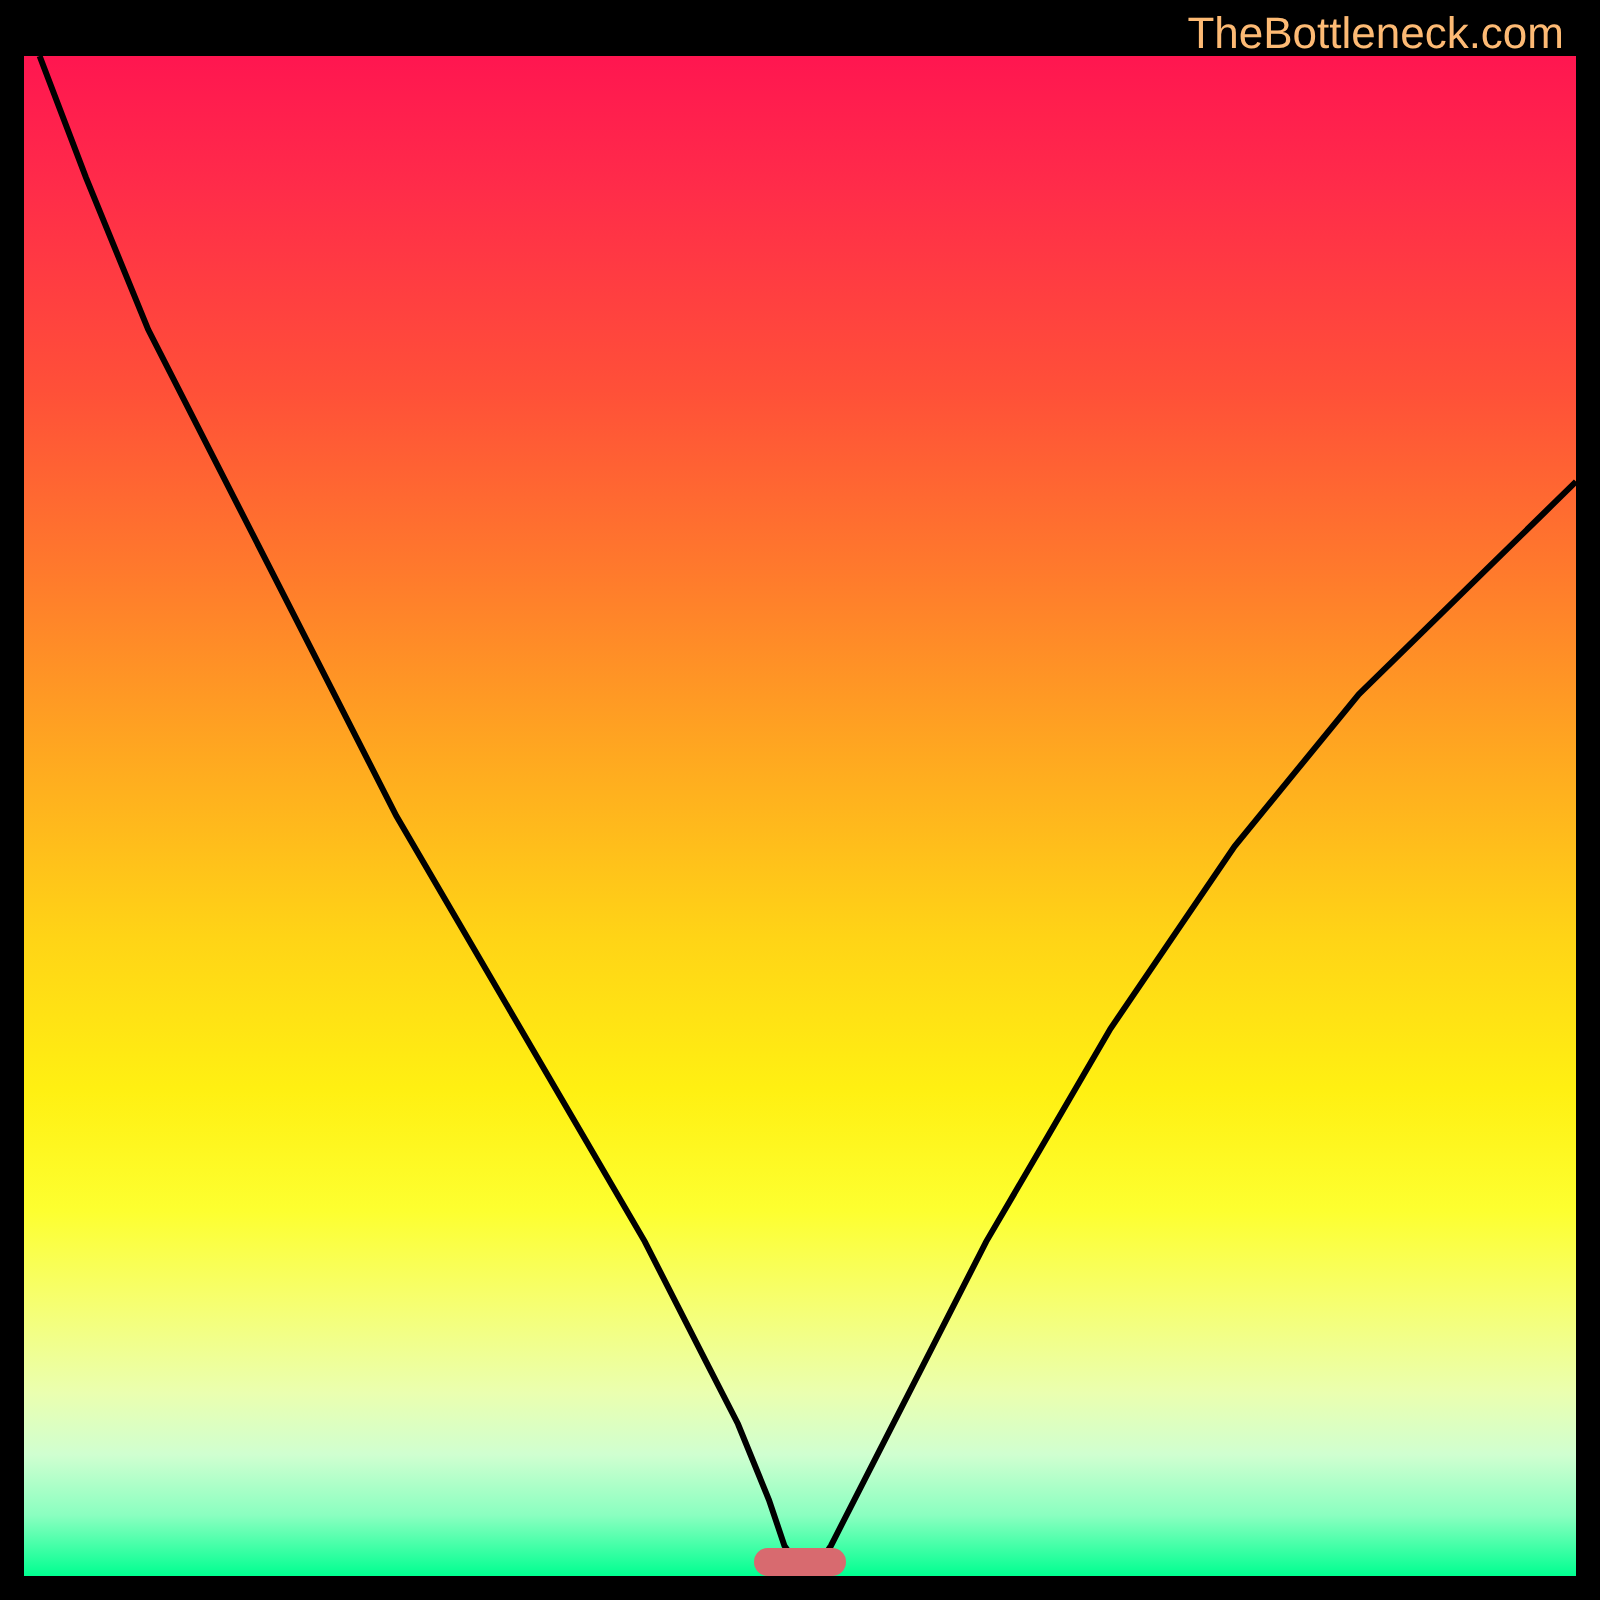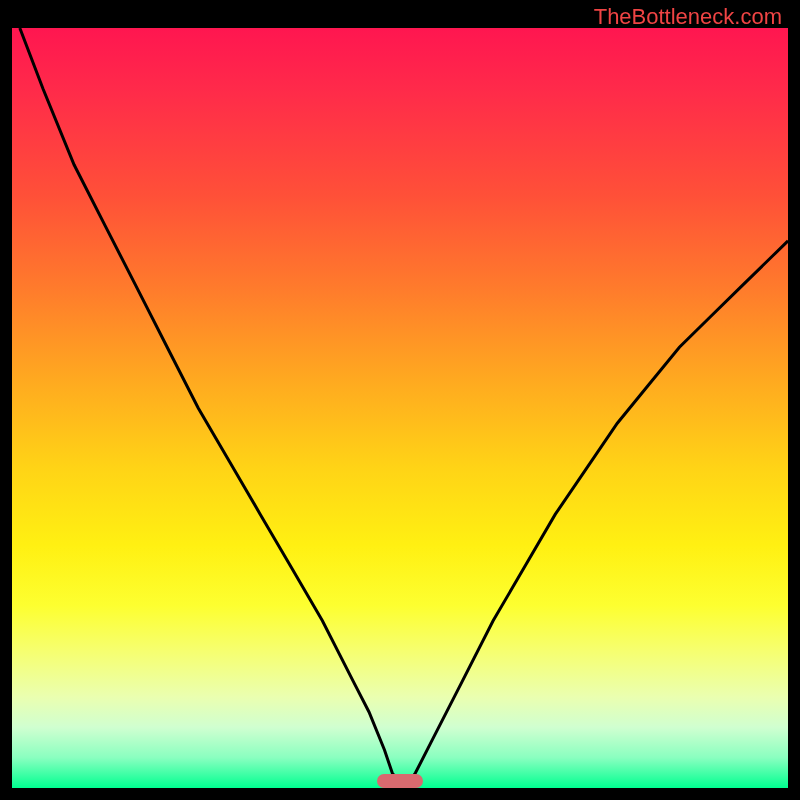--- a/index.html
+++ b/index.html
@@ -8,21 +8,21 @@
     width: 800px;
     height: 800px;
     background: #000;
     position: relative;
     font-family: Arial, sans-serif;
   }
   .watermark {
     position: absolute;
     top: 4px;
     right: 18px;
-    color: #ef4444;
+    color: #fdba74;
     font-size: 22px;
     font-weight: 500;
     z-index: 10;
   }
   .plot-area {
     position: absolute;
     top: 28px;
     left: 12px;
     width: 776px;
     height: 760px;

